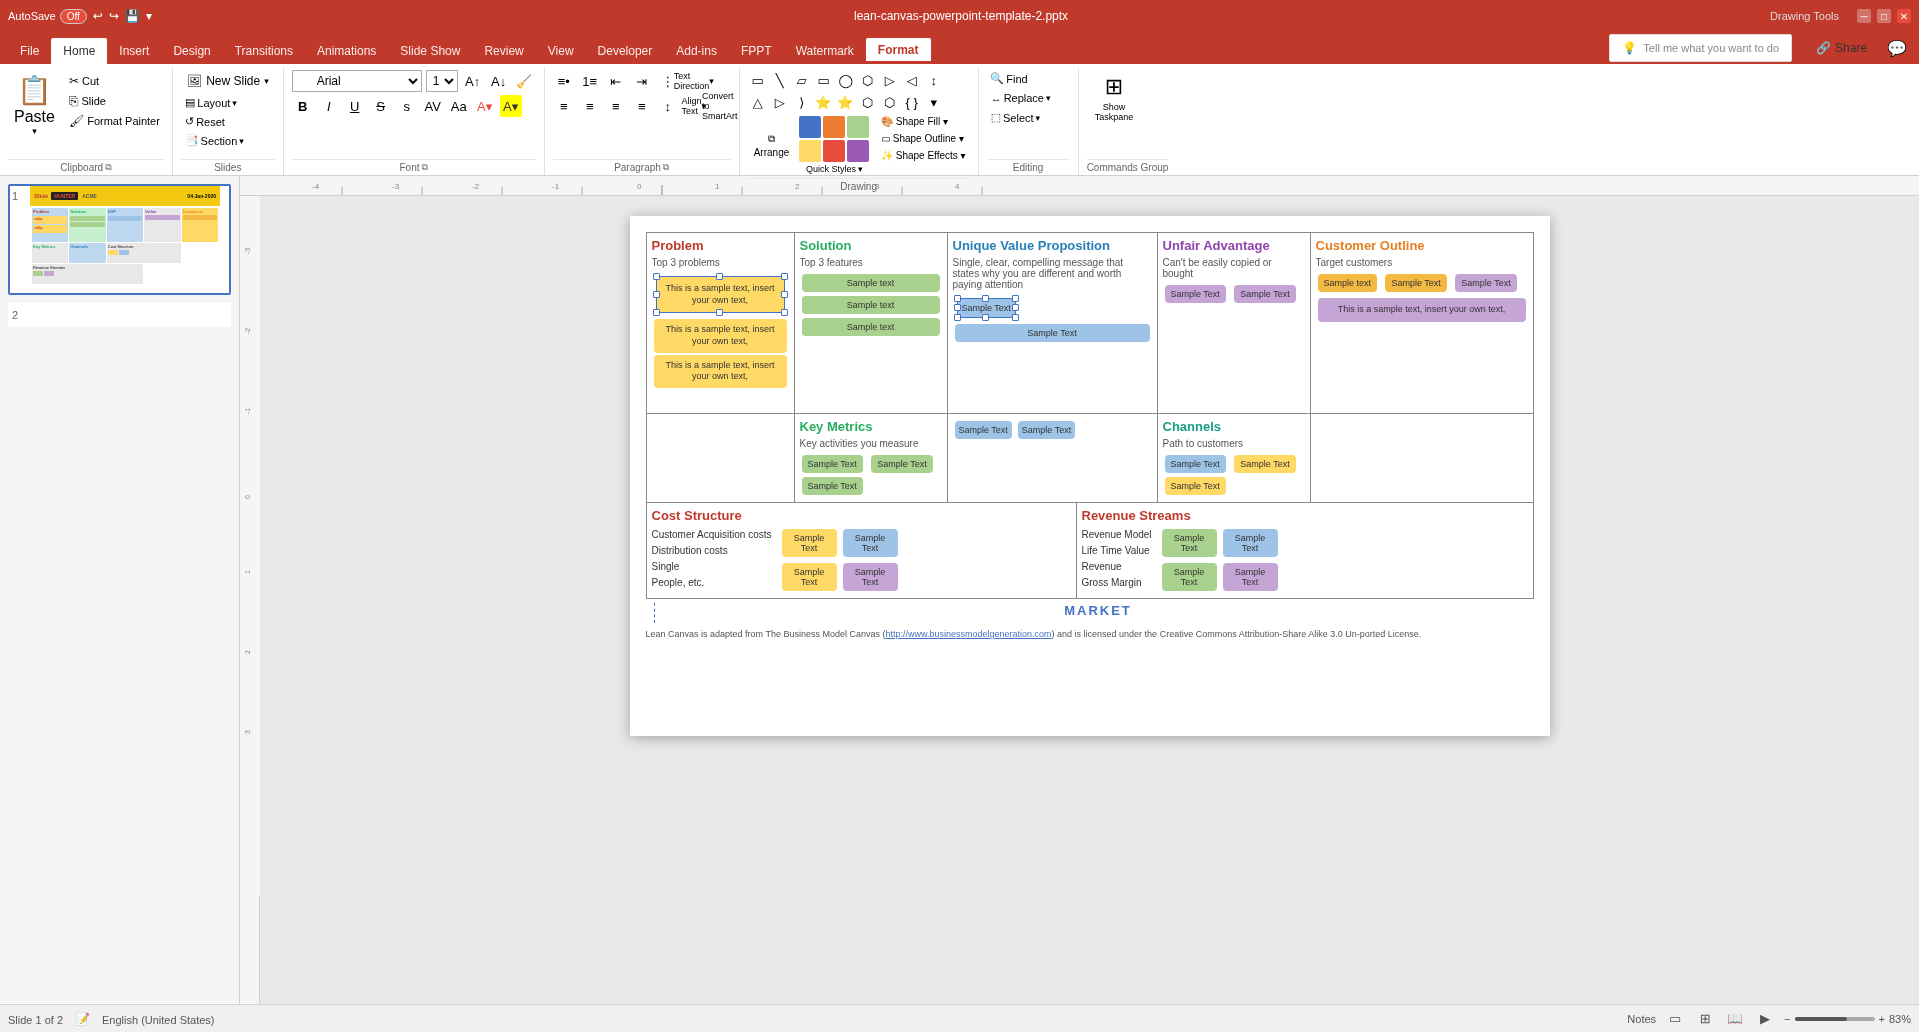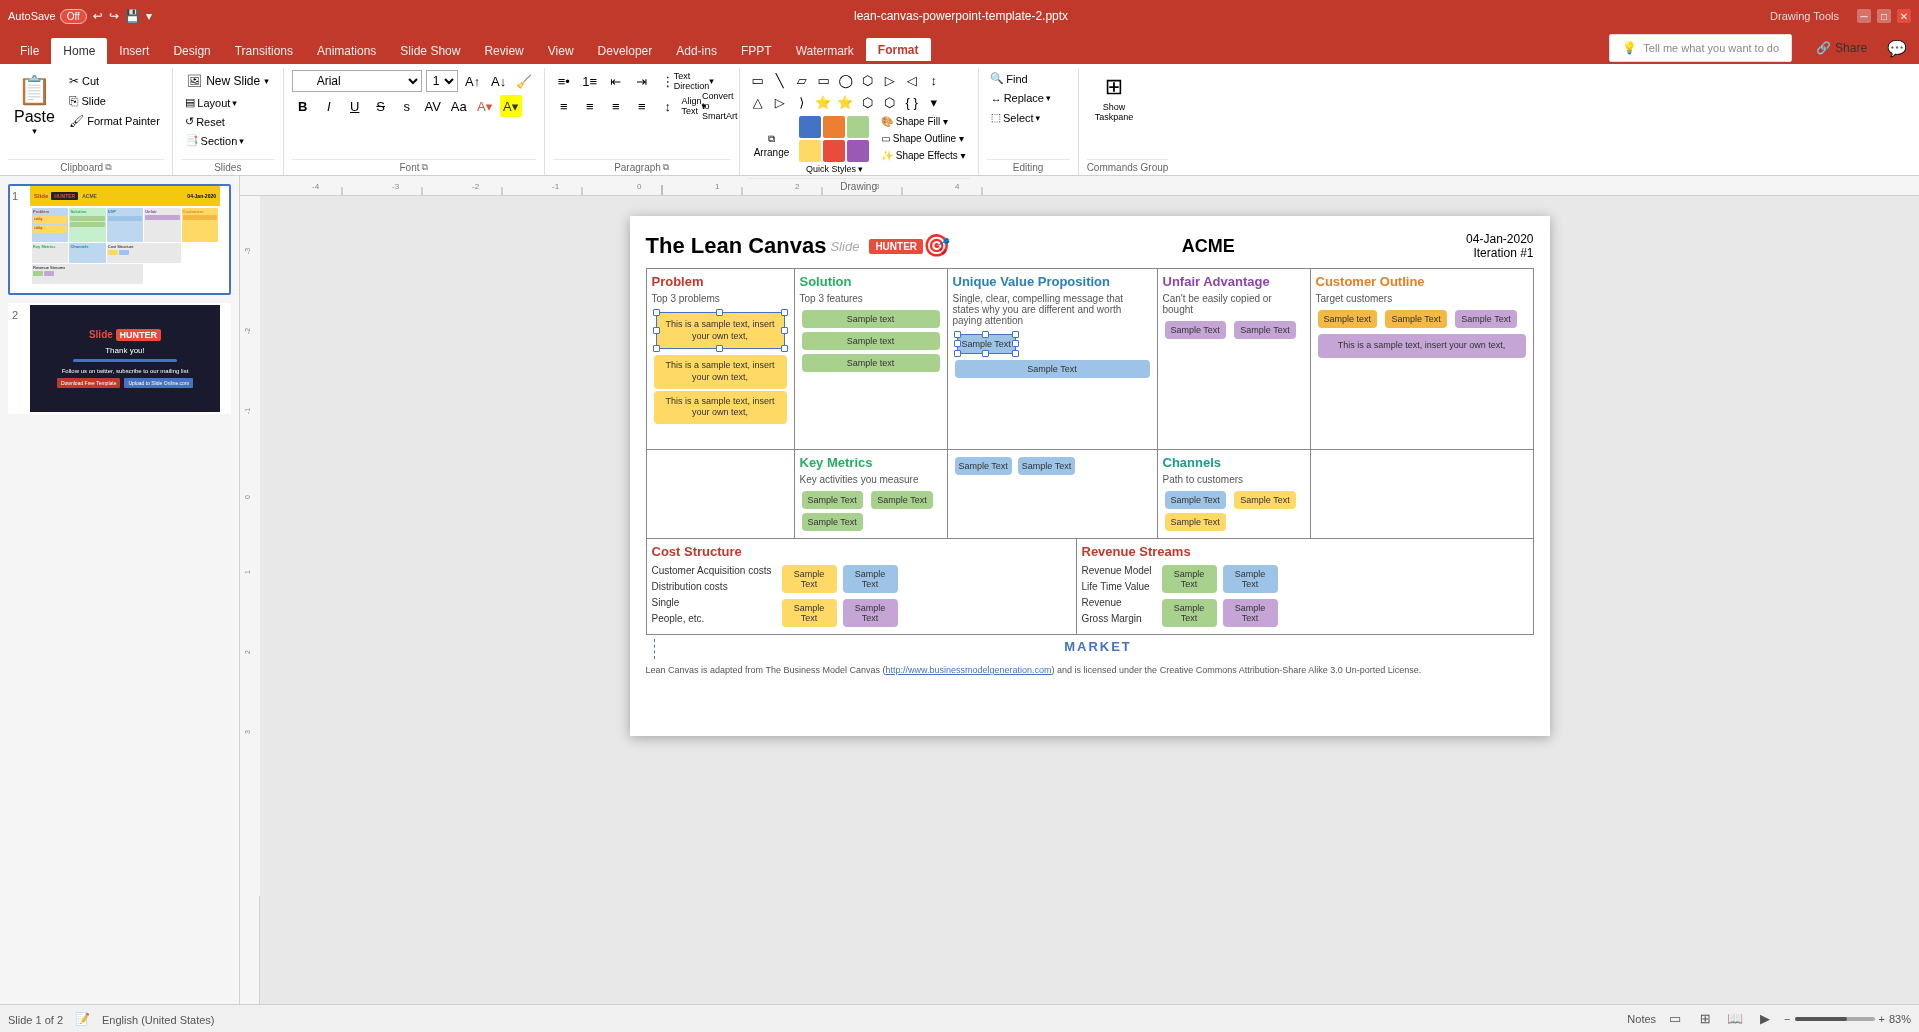--- a/index.html
+++ b/index.html
@@ -857,32 +857,20 @@
           <div class="s1-cell" style="grid-column: span 3;font-size:4px;">Revenue Streams<div style="display:flex;gap:1px;margin-top:1px;">
                 <div style="background:#a9d18e;height:5px;width:10px;border-radius:1px;"></div>
                 <div style="background:#c5a5d5;height:5px;width:10px;border-radius:1px;"></div>
               </div></div>
         </div>
       </div>
     </div>
 
     <div class="slide-thumb">
       <span class="slide-num">2</span>
-      <div class="slide-preview">
-        <div class="s2-preview">
-          <div class="s2-logo">Slide <span style="background:#e74c3c;color:white;padding:1px 4px;border-radius:2px;font-size:9px;">HUNTER</span></div>
-          <div class="s2-text">Thank you!</div>
-          <div style="width:60%;height:3px;background:#4472c4;margin:4px 0;border-radius:2px;"></div>
-          <div class="s2-text" style="font-size:6px;margin-top:2px;">Follow us on twitter, subscribe to our mailing list</div>
-          <div style="display:flex;gap:4px;margin-top:4px;">
-            <div style="background:#c0392b;color:white;font-size:5px;padding:2px 4px;border-radius:1px;">Download Free Template</div>
-            <div style="background:#4472c4;color:white;font-size:5px;padding:2px 4px;border-radius:1px;">Upload to Slide Online.com</div>
-          </div>
-        </div>
-      </div>
     </div>
   </div>
 
   <div style="flex:1;display:flex;flex-direction:column;overflow:hidden;">
 
     <div style="height:20px;background:#f5f5f5;border-bottom:1px solid #d0d0d0;padding-left:22px;display:flex;align-items:flex-end;">
       <svg width="100%" height="20">
         <rect width="100%" height="20" fill="#f5f5f5"></rect>
 
         <g fill="#888" font-size="8">
@@ -921,35 +909,20 @@
             <text x="2" y="450" transform="rotate(-90,10,450)">2</text>
             <text x="2" y="530" transform="rotate(-90,10,530)">3</text>
           </g>
         </svg>
       </div>
 
       <div class="canvas-area">
 
         <div class="slide" style="width:920px;min-height:520px;">
 
-          <div class="lc-header">
-            <div style="display:flex;align-items:center;">
-              <span class="lc-title">The Lean Canvas</span>
-              <span style="font-style:italic;font-size:13px;color:#aaa;margin:0 4px;">Slide</span>
-              <span class="lc-logo">HUNTER</span>
-            </div>
-            <div style="display:flex;align-items:center;justify-content:center;flex:1;">
-              <span style="font-size:22px;color:#555;">🎯</span>
-              <span class="lc-company">ACME</span>
-            </div>
-            <div class="lc-date-block">
-              <div>04-Jan-2020</div>
-              <div>Iteration #1</div>
-            </div>
-          </div>
 
           <div style="border:1.5px solid #888;display:flex;flex-direction:column;">
 
             <div style="display:flex;border-bottom:1px solid #888;">
 
               <div style="width:148px;border-right:1px solid #888;padding:5px;min-height:180px;">
                 <div class="lc-cell-title red">Problem</div>
                 <div class="lc-cell-sub">Top 3 problems</div>
                 
                 <div style="position:relative;display:inline-block;margin:2px;">

